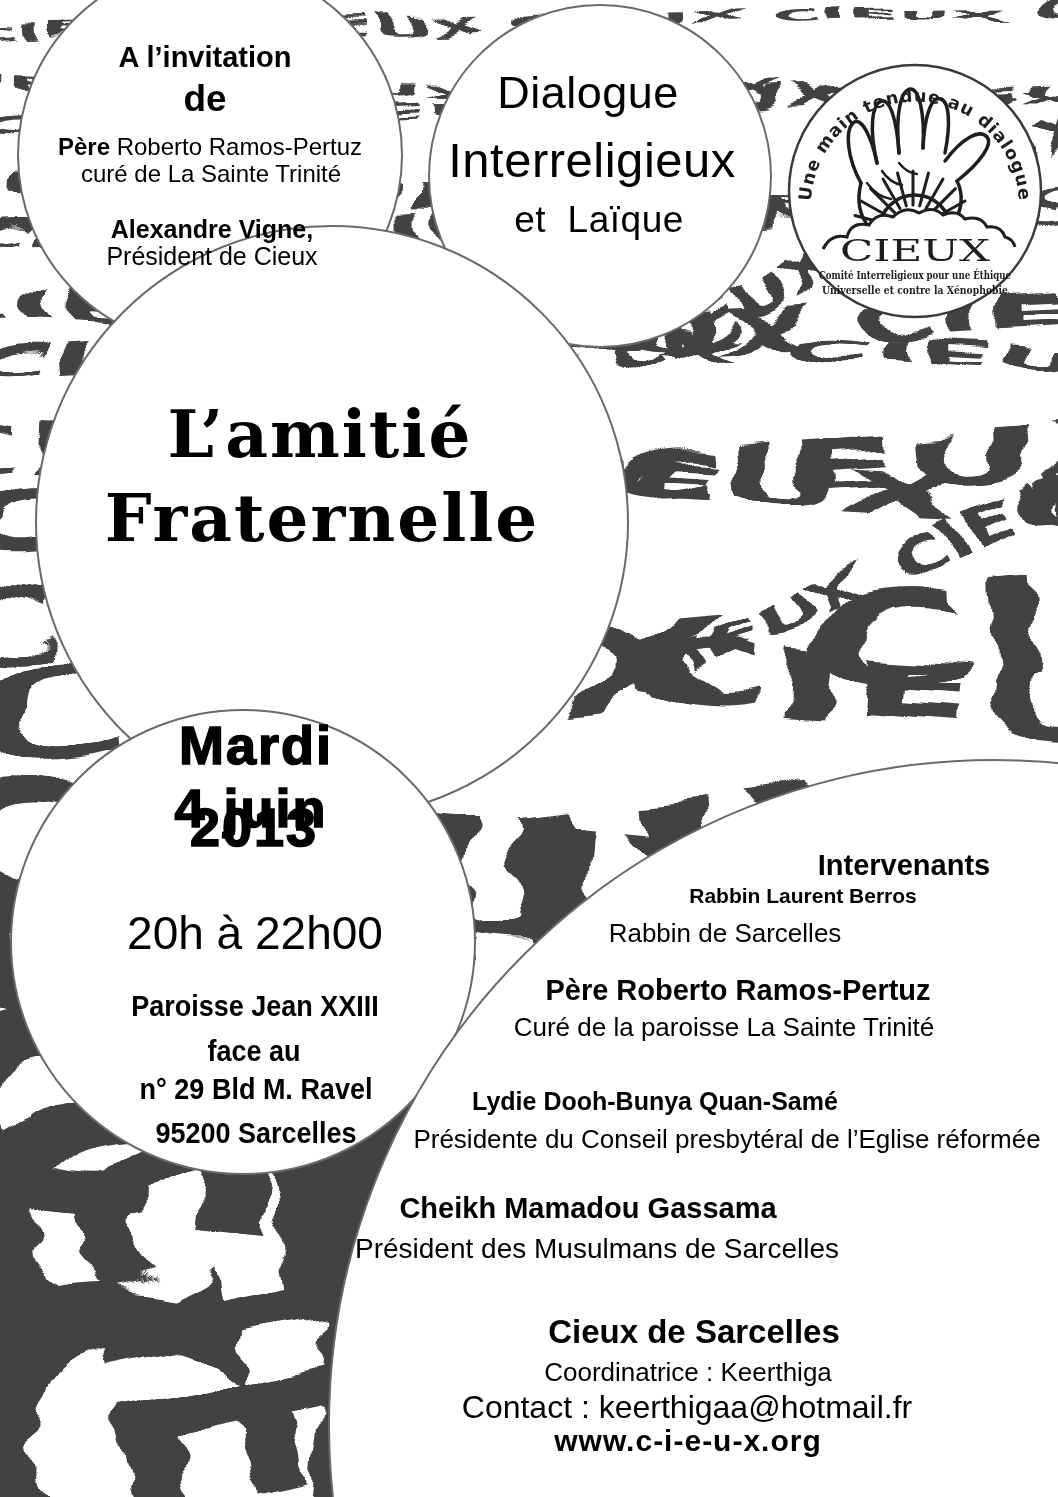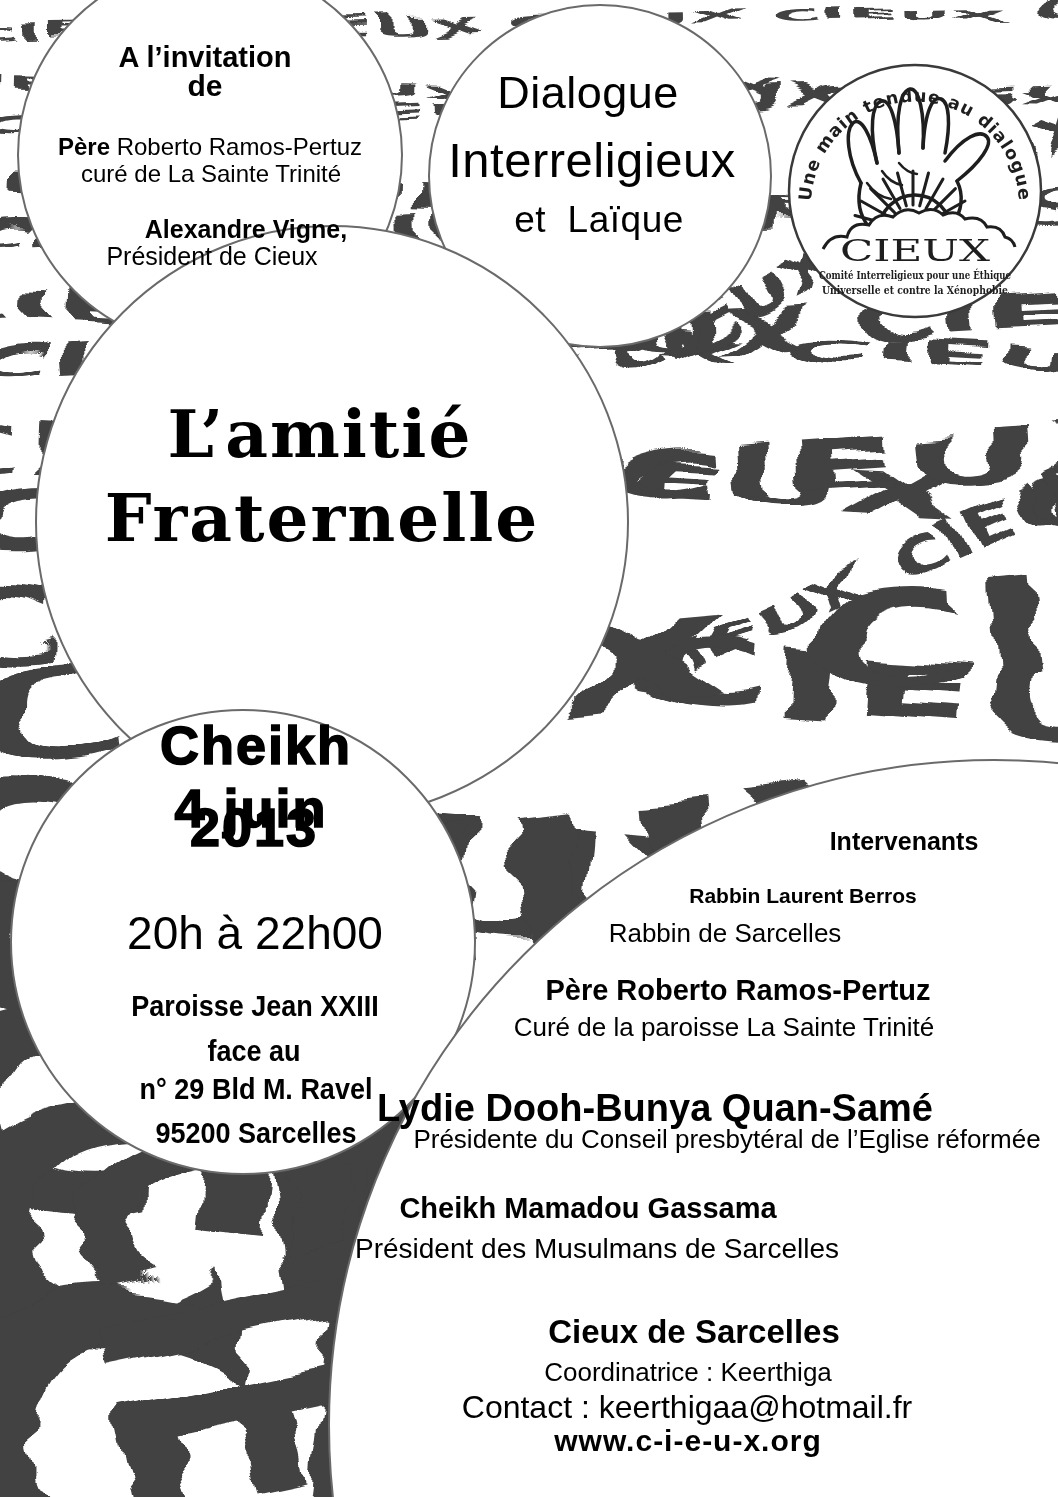--- a/index.html
+++ b/index.html
@@ -100,51 +100,51 @@
     </g>
     <path d="M 92,168 A 36,36 0 0 1 164,168" stroke="#1e1e1e" stroke-width="3.5" fill="none"></path>
     <path d="M 36,186 Q 44,170 60,174 Q 64,158 82,162 Q 90,148 106,154 Q 118,142 132,150 Q 146,142 156,152 Q 170,146 178,156 Q 194,152 200,164 Q 214,162 218,174 Q 226,176 228,184" fill="#ffffff" stroke="#1e1e1e" stroke-width="3"></path>
     <text x="128" y="198" text-anchor="middle" font-family="DejaVu Serif, serif" font-size="30" textLength="150" lengthAdjust="spacingAndGlyphs" fill="#1e1e1e">CIEUX</text>
     <text x="128" y="216" text-anchor="middle" font-family="DejaVu Serif, serif" font-weight="bold" font-size="11" textLength="192" lengthAdjust="spacingAndGlyphs" fill="#1e1e1e">Comité Interreligieux pour une Éthique</text>
     <text x="128" y="231" text-anchor="middle" font-family="DejaVu Serif, serif" font-weight="bold" font-size="11" textLength="186" lengthAdjust="spacingAndGlyphs" fill="#1e1e1e">Universelle et contre la Xénophobie</text>
   </svg>
 </div>
 
 <div class="line b" style="left:205px;top:42px;font-size:29px;">A l’invitation</div>
-<div class="line b" style="left:205px;top:69px;font-size:30px;">de</div>
+<div class="line b" style="left:205px;top:79px;font-size:37px;">de</div>
 <div class="line" style="left:210px;top:134px;font-size:24px;"><span class="b">Père</span><span> Roberto Ramos-Pertuz</span></div>
 <div class="line" style="left:211px;top:161px;font-size:24px;">curé de La Sainte Trinité</div>
-<div class="line b" style="left:212px;top:216px;font-size:25px;margin-left:34px;">Alexandre Vigne,</div>
+<div class="line b" style="left:212px;top:216px;font-size:25px;">Alexandre Vigne,</div>
 <div class="line" style="left:212px;top:243px;font-size:25px;">Président de Cieux</div>
 
 <div class="line" style="left:588px;top:68px;font-size:45px;letter-spacing:0.5px;">Dialogue</div>
 <div class="line" style="left:592px;top:134px;font-size:49px;letter-spacing:0.5px;">Interreligieux</div>
 <div class="line" style="left:599px;top:200px;font-size:37px;letter-spacing:0.5px;">et  Laïque</div>
 
 <div class="line serif" style="left:320px;top:398px;font-size:66px;letter-spacing:2px;">L’amitié</div>
 <div class="line serif" style="left:322px;top:482px;font-size:66px;letter-spacing:2px;">Fraternelle</div>
 
-<div class="line heavy" style="left:256px;top:716px;font-size:54px;">Cheikh</div>
+<div class="line heavy" style="left:256px;top:716px;font-size:54px;">Mardi</div>
 <div class="line heavy" style="left:251px;top:779px;font-size:54px;">4 juin</div>
 <div class="line heavy" style="left:254px;top:798px;font-size:54px;">2013</div>
 <div class="line" style="left:255px;top:908px;font-size:46px;">20h à 22h00</div>
 <div class="line b cond" style="left:255px;top:989px;font-size:30px;">Paroisse Jean XXIII</div>
 <div class="line b cond" style="left:254px;top:1034px;font-size:30px;">face au</div>
 <div class="line b cond" style="left:256px;top:1072px;font-size:30px;">n° 29 Bld M. Ravel</div>
 <div class="line b cond" style="left:256px;top:1116px;font-size:30px;">95200 Sarcelles</div>
 
-<div class="line b" style="left:904px;top:828px;font-size:25px;">Intervenants</div>
+<div class="line b" style="left:904px;top:850px;font-size:29px;">Intervenants</div>
 
 <div class="line b" style="left:803px;top:884px;font-size:21px;">Rabbin Laurent Berros</div>
 <div class="line" style="left:725px;top:919px;font-size:26px;">Rabbin de Sarcelles</div>
 
 <div class="line b" style="left:738px;top:975px;font-size:29px;">Père Roberto Ramos-Pertuz</div>
 <div class="line" style="left:724px;top:1013px;font-size:26px;">Curé de la paroisse La Sainte Trinité</div>
 
-<div class="line b" style="left:655px;top:1088px;font-size:38px;">Lydie Dooh-Bunya Quan-Samé</div>
+<div class="line b" style="left:655px;top:1088px;font-size:25px;">Lydie Dooh-Bunya Quan-Samé</div>
 <div class="line" style="left:727px;top:1125px;font-size:26px;">Présidente du Conseil presbytéral de l’Eglise réformée</div>
 
 <div class="line b" style="left:588px;top:1193px;font-size:29px;">Cheikh Mamadou Gassama</div>
 <div class="line" style="left:597px;top:1234px;font-size:28px;">Président des Musulmans de Sarcelles</div>
 
 <div class="line b" style="left:694px;top:1314px;font-size:33px;">Cieux de Sarcelles</div>
 <div class="line" style="left:688px;top:1358px;font-size:26px;text-align:right;">Coordinatrice : Keerthiga</div>
 <div class="line" style="left:687px;top:1390px;font-size:32px;">Contact : keerthigaa@hotmail.fr</div>
 <div class="line b" style="left:688px;top:1424px;font-size:30px;letter-spacing:1px;">www.c-i-e-u-x.org</div>
 

